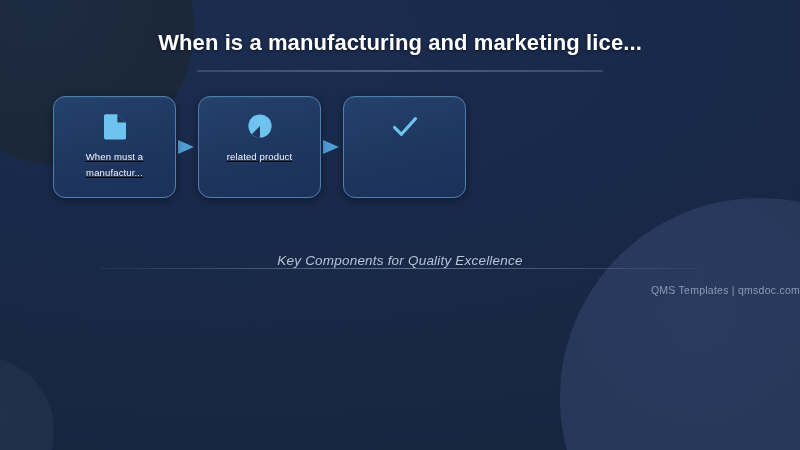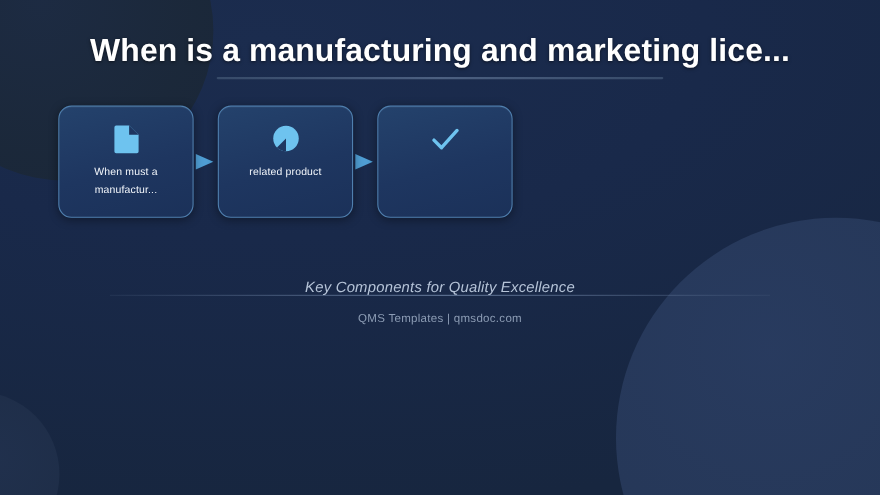--- a/index.html
+++ b/index.html
@@ -43,21 +43,21 @@
     opacity: .85;
   }
 
   
   .title {
     position: absolute;
     left: 0; right: 0;
     top: 30px;
     text-align: center;
     color: #ffffff;
-    font-size: 29px;
+    font-size: 22px;
     font-weight: bold;
     letter-spacing: .1px;
     text-shadow: 0 1px 3px rgba(0,0,0,.55);
   }
   .title-rule {
     position: absolute;
     left: 197px;
     width: 406px;
     top: 70px;
     height: 2px;
@@ -66,20 +66,21 @@
     opacity: .85;
   }
 
   
   .flow {
     position: absolute;
     left: 53px;
     top: 96px;
     display: flex;
     align-items: center;
+    text-decoration: underline;
   }
   .card {
     position: relative;
     width: 123px;
     height: 102px;
     box-sizing: border-box;
     border-radius: 12px;
     border: 1px solid #4f7fae;
     background: linear-gradient(165deg, #24426c 0%, #1e3660 55%, #1b3159 100%);
     box-shadow: 0 2px 9px rgba(0,0,0,.38), inset 0 1px 0 rgba(255,255,255,.05);
@@ -128,21 +129,21 @@
     left: 100px;
     width: 600px;
     top: 268px;
     height: 1px;
     background: linear-gradient(to right, rgba(90,110,140,.15) 0%, rgba(120,142,176,.75) 50%, rgba(90,110,140,.15) 100%);
   }
   .footer {
     position: absolute;
     left: 0; right: 0;
     top: 284px;
-    text-align: center;
+    text-align: right;
     color: #8c9cb4;
     font-size: 10.5px;
     letter-spacing: .25px;
   }
 </style>
 </head>
 <body>
 
 <div id="slide">
 

